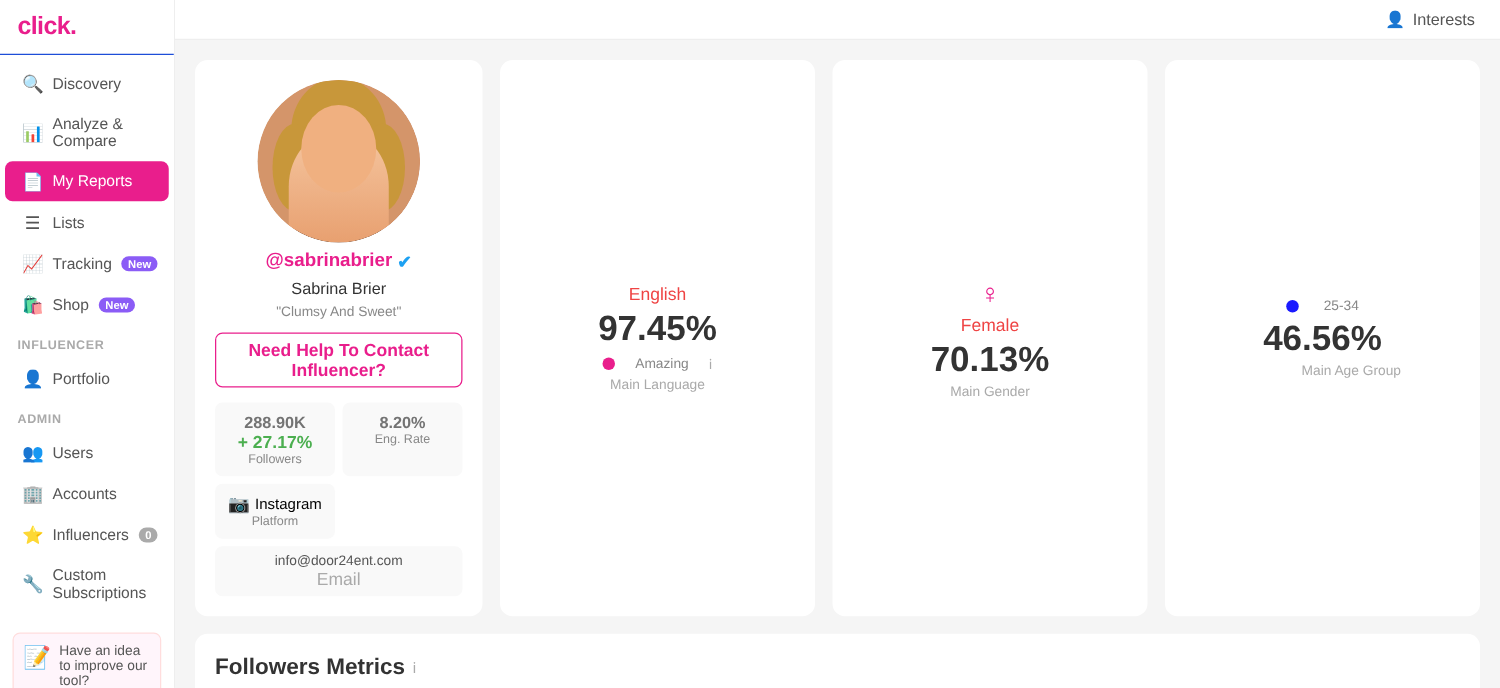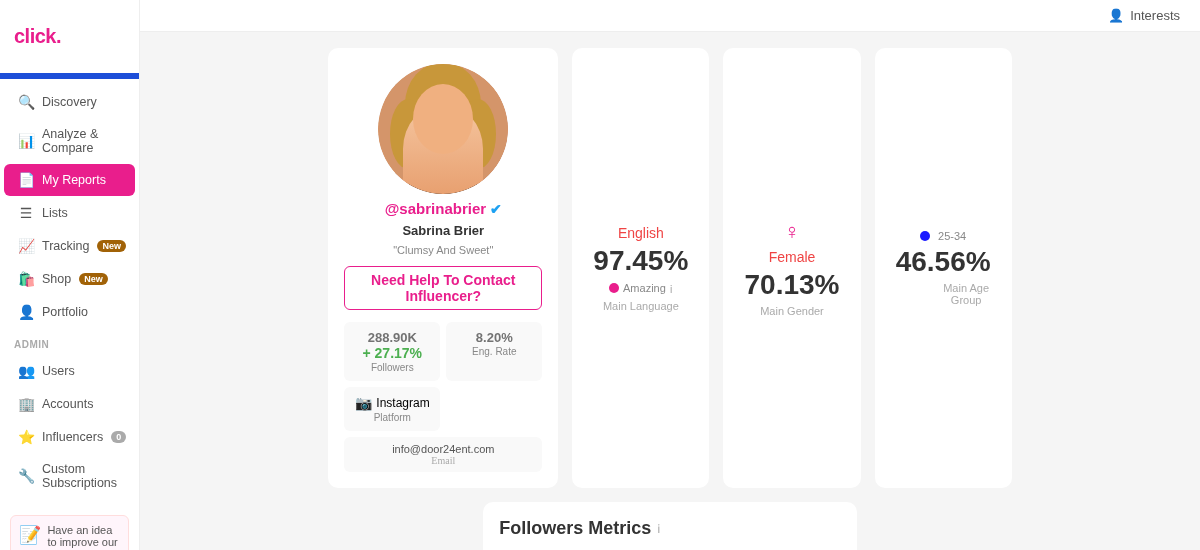--- a/index.html
+++ b/index.html
@@ -10,22 +10,22 @@
       width: 140px;
       min-width: 140px;
       background: #fff;
       border-right: 1px solid #eee;
       display: flex;
       flex-direction: column;
       height: 550px;
       overflow-y: auto;
     }
     .sidebar-logo {
-      padding: 25px 14px;
-      border-bottom: 6px solid #1d4ed8;
+      padding: 10px 14px;
+      border-bottom: 1px solid #1d4ed8;
       display: flex;
       align-items: center;
     }
     .logo-text {
       color: #e91e8c;
       font-size: 20px;
       font-weight: 800;
       letter-spacing: -0.5px;
     }
     .sidebar-nav { padding: 6px 0; }
@@ -36,21 +36,21 @@
       cursor: pointer;
       color: #555;
       font-size: 12.5px;
       gap: 8px;
       border-radius: 4px;
       margin: 1px 4px;
     }
     .sidebar-item.active { background: #e91e8c; color: #fff; border-radius: 6px; }
     .sidebar-icon { font-size: 14px; width: 16px; text-align: center; }
     .badge-new {
-      background: #a16207;
+      background: #8b5cf6;
       color: white;
       font-size: 9px;
       padding: 1px 5px;
       border-radius: 8px;
       font-weight: 600;
     }
     .sidebar-section-label {
       font-size: 10px;
       font-weight: 700;
       color: #aaa;
@@ -96,21 +96,20 @@
     .user-info { display: flex; align-items: center; gap: 6px; color: #555; font-size: 13px; }
 
     
     #content {
       flex: 1;
       overflow-y: auto;
       padding: 16px;
       display: flex;
       flex-direction: column;
       gap: 14px;
-      align-items: center;
     }
 
     
     .top-row {
       display: flex;
       gap: 14px;
       align-items: stretch;
     }
 
     
@@ -157,21 +156,21 @@
       content: '';
       position: absolute;
       top: 20px; left: 50%;
       transform: translateX(-50%);
       width: 60px; height: 70px;
       background: #f0b080;
       border-radius: 50%;
     }
     .profile-name-link { color: #e91e8c; font-weight: 700; font-size: 15px; display: flex; align-items: center; gap: 4px; }
     .verified-icon { color: #1da1f2; font-size: 14px; }
-    .profile-name { font-weight: 700; font-size: 13px; color: #333; }
+    .profile-name { font-weight: 400; font-size: 13px; color: #333; }
     .profile-bio { font-size: 11px; color: #888; }
     .contact-btn {
       border: 1.5px solid #e91e8c;
       background: transparent;
       color: #e91e8c;
       border-radius: 6px;
       padding: 5px 14px;
       font-size: 14px;
       font-weight: 600;
       cursor: pointer;
@@ -197,21 +196,21 @@
     .platform-badge { display: flex; align-items: center; justify-content: center; gap: 4px; font-size: 12px; }
     .insta-icon { color: #e91e8c; font-size: 14px; }
     .email-box {
       background: #f9f9f9;
       border-radius: 6px;
       padding: 6px 10px;
       width: 100%;
       text-align: center;
     }
     .email-val { font-size: 11px; color: #555; font-weight: 500; }
-    .email-label { font-size: 10px; color: #aaa; font-family: Liberation Serif, serif; }
+    .email-label { font-size: 14px; color: #aaa; }
 
     
     .summary-cards {
       display: flex;
       gap: 14px;
       flex: 1;
     }
     .summary-card {
       background: #fff;
       border-radius: 10px;
@@ -219,21 +218,21 @@
       display: flex;
       flex-direction: column;
       align-items: center;
       justify-content: center;
       padding: 16px;
       text-align: center;
       gap: 4px;
     }
     .sc-label { font-size: 14px; color: #ef4444; }
     .sc-value { font-size: 28px; font-weight: 700; color: #333; }
-    .sc-sub { font-size: 11px; color: #888; display: flex; align-items: center; gap: 4px; }
+    .sc-sub { font-size: 11px; color: #888; display: flex; align-items: center; gap: 16px; }
     .sc-icon-gender { color: #e91e8c; font-size: 22px; }
     .sc-dot { width: 10px; height: 10px; border-radius: 50%; background: #1a1aff; display: inline-block; margin-right: 4px; }
     .amazing-dot { width: 10px; height: 10px; border-radius: 50%; background: #e91e8c; display: inline-block; }
 
     
     .metrics-section {
       background: #fff;
       border-radius: 10px;
       padding: 16px;
     }
@@ -290,20 +289,21 @@
       <span class="sidebar-icon">📈</span>
       <span>Tracking</span>
       <span class="badge-new">New</span>
     </div>
     <div class="sidebar-item">
       <span class="sidebar-icon">🛍️</span>
       <span>Shop</span>
       <span class="badge-new">New</span>
     </div>
 
+    <div class="sidebar-section-label">INFLUENCER</div>
     <div class="sidebar-item">
       <span class="sidebar-icon">👤</span>
       <span>Portfolio</span>
     </div>
 
     <div class="sidebar-section-label">ADMIN</div>
     <div class="sidebar-item">
       <span class="sidebar-icon">👥</span>
       <span>Users</span>
     </div>

